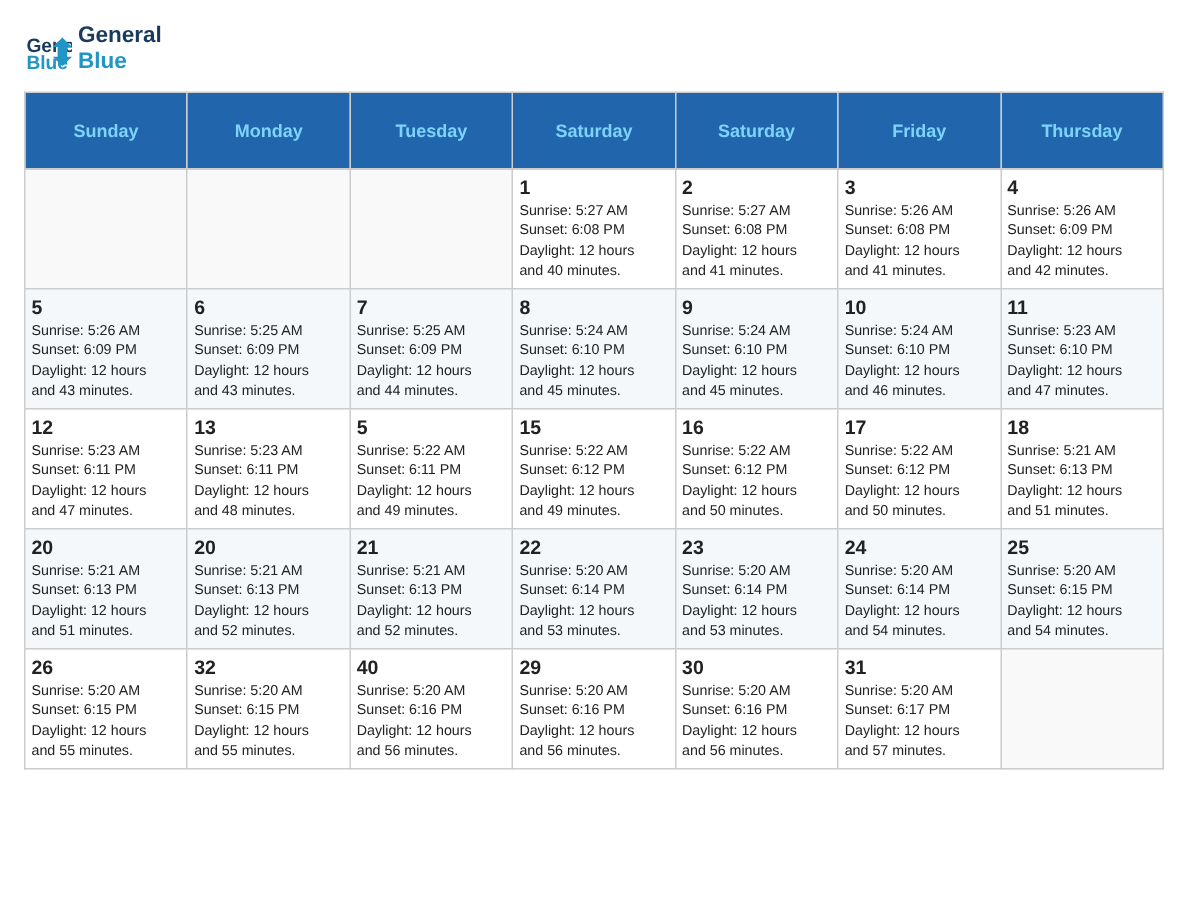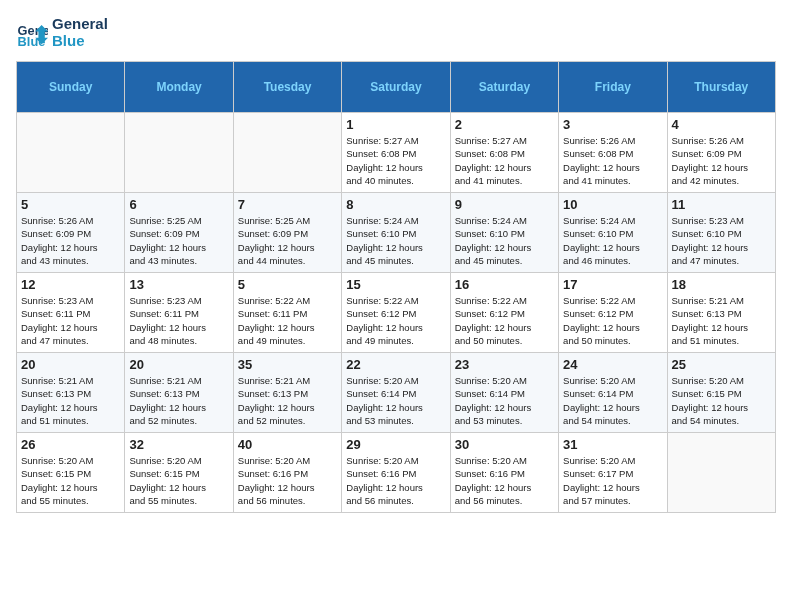--- a/index.html
+++ b/index.html
@@ -256,21 +256,21 @@
 and 51 minutes.</div>
         </td>
         <td>
           <span class="day-num">20</span>
           <div class="day-info" style="white-space: pre-line;">Sunrise: 5:21 AM
 Sunset: 6:13 PM
 Daylight: 12 hours
 and 52 minutes.</div>
         </td>
         <td>
-          <span class="day-num">35</span>
+          <span class="day-num">21</span>
           <div class="day-info" style="white-space: pre-line;">Sunrise: 5:21 AM
 Sunset: 6:13 PM
 Daylight: 12 hours
 and 52 minutes.</div>
         </td>
         <td>
           <span class="day-num">22</span>
           <div class="day-info" style="white-space: pre-line;">Sunrise: 5:20 AM
 Sunset: 6:14 PM
 Daylight: 12 hours

